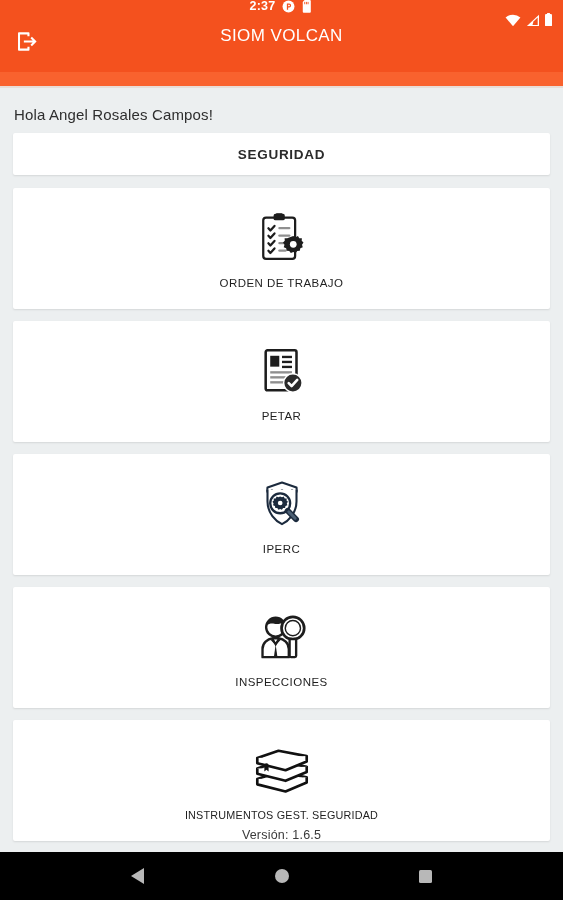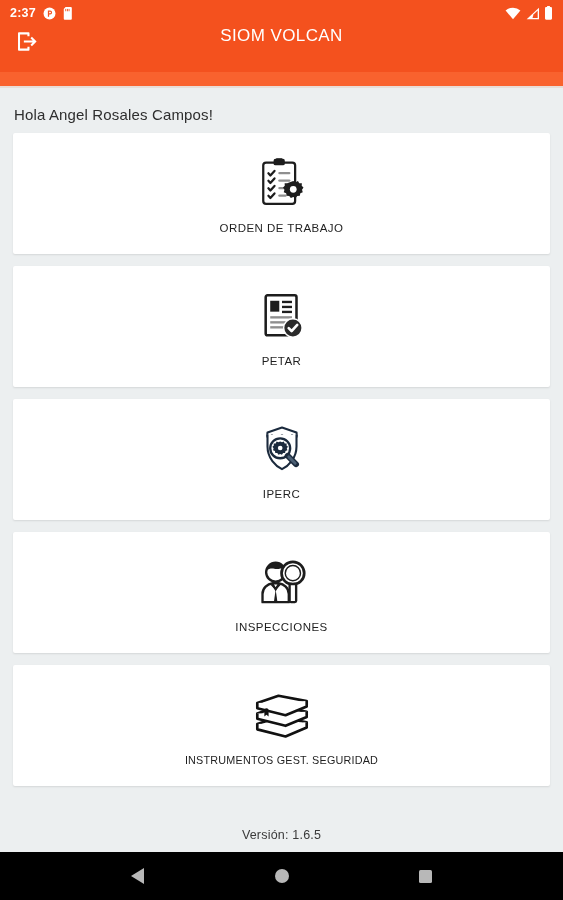--- a/index.html
+++ b/index.html
@@ -15,20 +15,21 @@
   }
 
   
   .status-bar {
     height: 26px;
     background: #f4511e;
     display: flex;
     align-items: center;
     padding: 0 10px;
     color: #ffffff;
+    flex-direction: column;
   }
   .status-left {
     display: flex;
     align-items: center;
     gap: 7px;
   }
   .status-time {
     font-size: 12.5px;
     font-weight: bold;
     letter-spacing: .2px;
@@ -254,20 +255,23 @@
   <div class="app-title">SIOM VOLCAN</div>
 </div>
 
 <div class="info-bar">
 </div>
 
 <div class="content">
 
   <div class="greeting">Hola Angel Rosales Campos!</div>
 
+  <div class="section-bar">
+    <span class="section-bar-label">SEGURIDAD</span>
+  </div>
 
   <div class="grid">
 
     <div class="card">
       <div class="card-icon">
         <svg width="60" height="60" viewBox="0 0 64 64">
           <rect x="12" y="8" width="34" height="44" rx="3" fill="#fff" stroke="#1d1d1d" stroke-width="2.4"></rect>
           <rect x="23" y="4" width="12" height="7" rx="2" fill="#1d1d1d"></rect>
           <path d="M26.5 4.5h5" stroke="#1d1d1d" stroke-width="2" stroke-linecap="round"></path>
           <g stroke="#1d1d1d" stroke-width="2.4" stroke-linecap="round" stroke-linejoin="round" fill="none">

